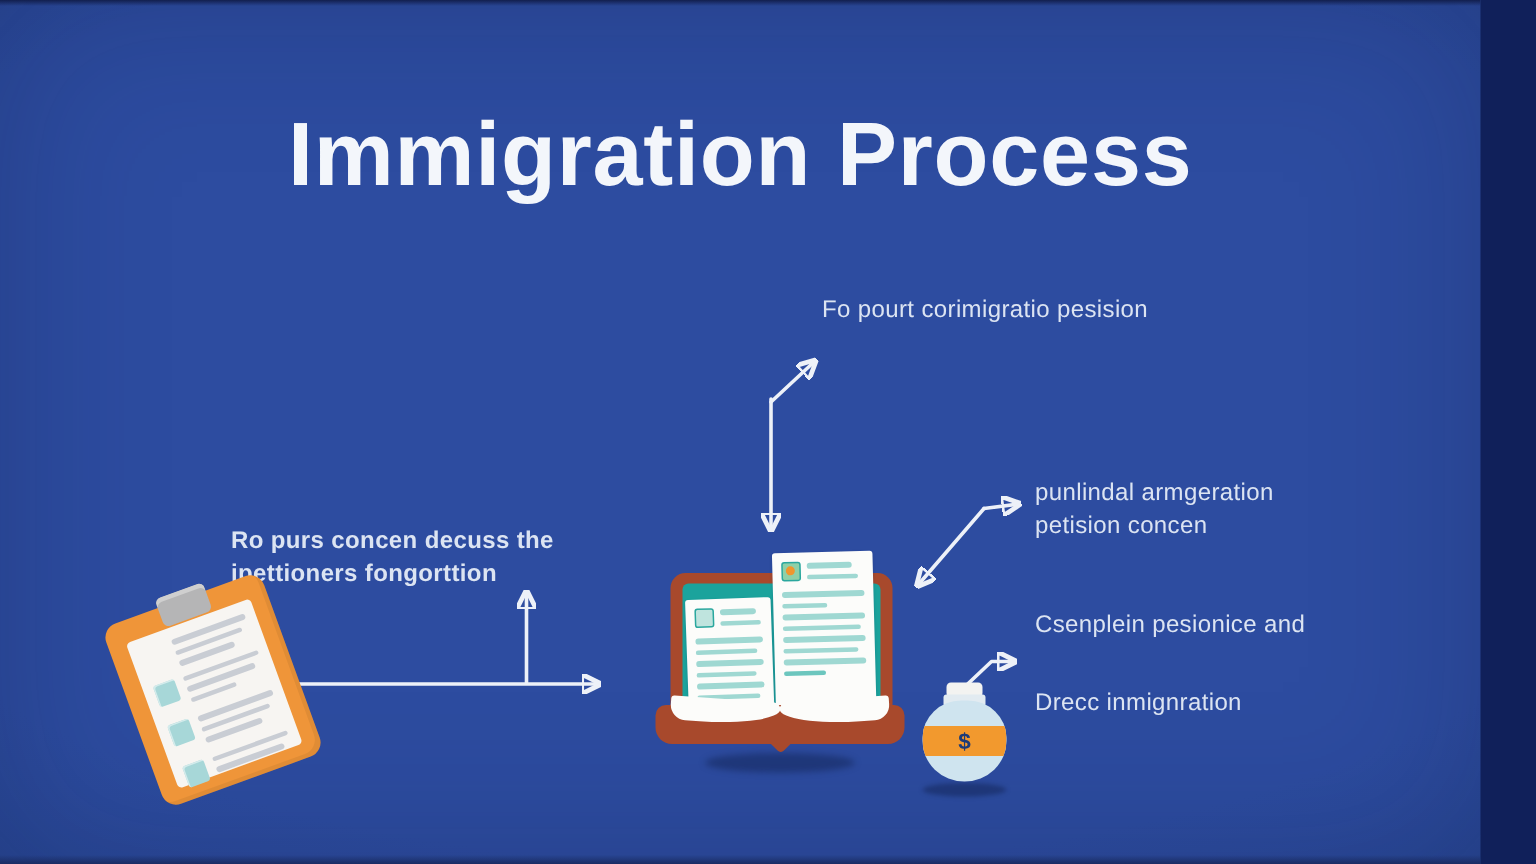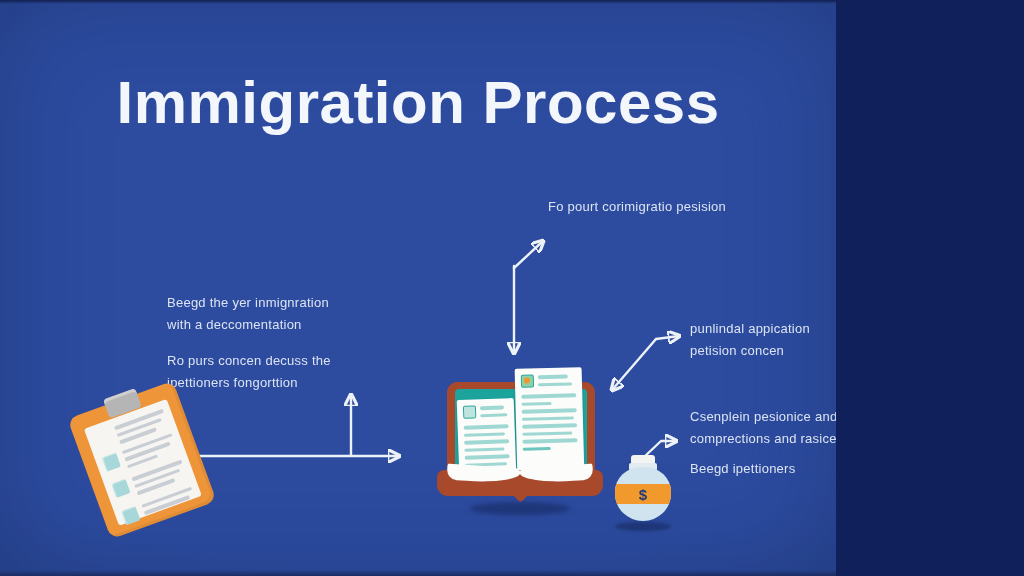--- a/index.html
+++ b/index.html
@@ -1,38 +1,38 @@
 <!DOCTYPE html>
 <html><head>
 <meta charset="utf-8">
 <style>
   html,body{margin:0;padding:0;background:#10205a;}
   .canvas{
-    position:relative;width:836px;height:576px;overflow:hidden;
+    position:relative;width:987px;height:576px;overflow:hidden;
     background:radial-gradient(ellipse 120% 100% at 50% 45%, #2d4ca0 55%, #274592 85%, #223e86 100%);
     font-family:"Liberation Sans","DejaVu Sans",sans-serif;
     box-shadow:inset 0 0 110px rgba(10,22,60,.25);
   }
   .canvas::before{content:"";position:absolute;left:0;top:0;width:100%;height:4px;
     background:linear-gradient(#121f4e,rgba(18,31,78,0));z-index:40;}
   .canvas::after{content:"";position:absolute;left:0;bottom:0;width:100%;height:6px;
     background:linear-gradient(rgba(18,31,78,0),#1a2c63);z-index:40;}
 
   .title{
     position:absolute;left:0;right:0;top:68px;margin:0;text-align:center;
     font-size:60px;font-weight:700;letter-spacing:.5px;color:#f3f6fb;
   }
 
-  .note{position:absolute;color:#dce4f2;font-size:13px;line-height:21.5px;
+  .note{position:absolute;color:#dce4f2;font-size:16px;line-height:21.5px;
     font-weight:500;letter-spacing:.25px;white-space:nowrap;}
   .note-petition{left:548px;top:196px;}
   .note-documentation{left:167px;top:292px;}
-  .note-discussion{left:167px;top:350px;}
+  .note-discussion{left:154px;top:350px;font-weight:bold;}
   .note-center{left:690px;top:318px;}
-  .note-corrections{left:690px;top:406px;}
+  .note-corrections{left:690px;top:406px;text-align:center;}
   .note-petitioners{left:690px;top:458px;}
 
   svg.arrows{position:absolute;left:0;top:0;width:1024px;height:576px;z-index:5;}
   svg.arrows path{stroke:#edf1f8;stroke-width:2.4;fill:none;stroke-linecap:round;stroke-linejoin:round;}
 
   
   .clipboard{position:absolute;left:86px;top:396px;width:112px;height:128px;
     transform:rotate(-20deg);z-index:6;}
   .cb-board{position:absolute;inset:0;background:#ef9539;border-radius:10px;
     box-shadow:inset -3px -3px 0 rgba(0,0,0,.06);}
@@ -107,42 +107,37 @@
     <path d="M191,456 L399,456" marker-end="url(#ah)"></path>
     <path d="M656,339 L612,390" marker-end="url(#ah)"></path>
     <path d="M656,339 L679,336" marker-end="url(#ah)"></path>
     <path d="M643,458 L661,441 L676,441" marker-end="url(#ah)"></path>
   </svg>
 
   <div class="note note-petition">
     <div>Fo pourt corimigratio pesision</div>
   </div>
 
-  <div class="note note-documentation">
-    <div>Beegd the yer inmignration</div>
-    <div>with a deccomentation</div>
-  </div>
 
   <div class="note note-discussion">
     <div>Ro purs concen decuss the</div>
     <div>ipettioners fongorttion</div>
   </div>
 
   <div class="note note-center">
-    <div>punlindal appication</div>
+    <div>punlindal armgeration</div>
     <div>petision concen</div>
   </div>
 
   <div class="note note-corrections">
     <div>Csenplein pesionice and</div>
-    <div>comprections and rasice</div>
   </div>
 
   <div class="note note-petitioners">
-    <div>Beegd ipettioners</div>
+    <div>Drecc inmignration</div>
   </div>
 
   <div class="clipboard">
     <div class="cb-board"></div>
     <div class="cb-paper">
       <div class="cb-toplines">
           <i class="w100"></i>
           <i class="w90"></i>
           <i class="w75"></i>
         </div>

